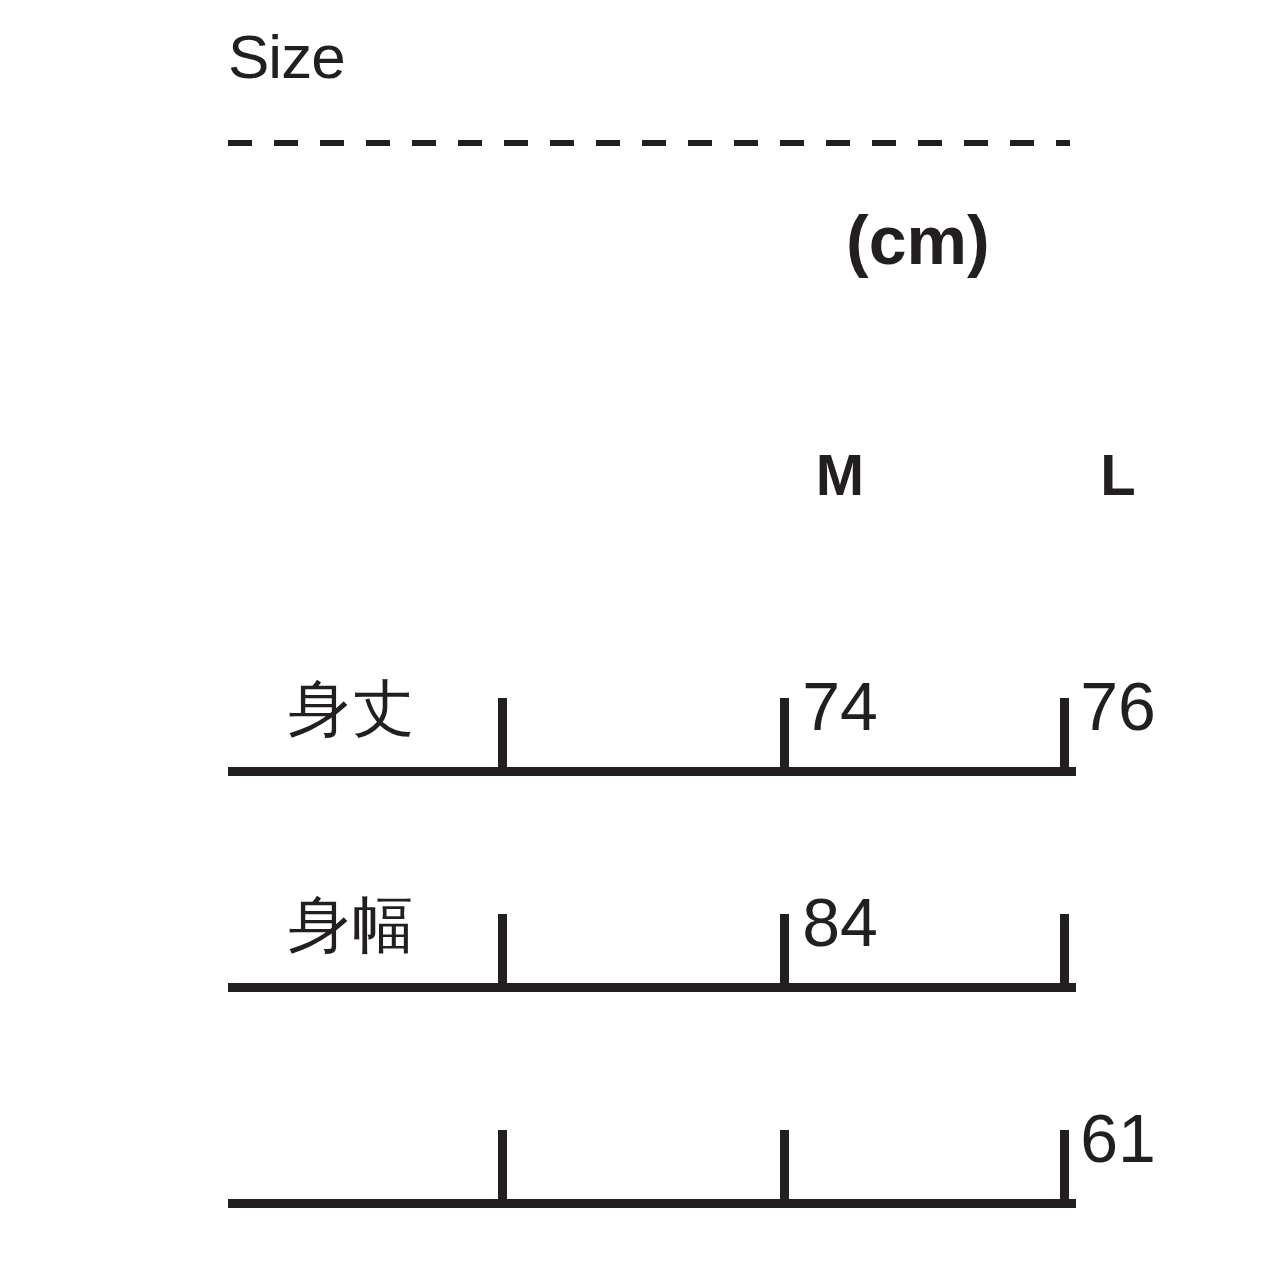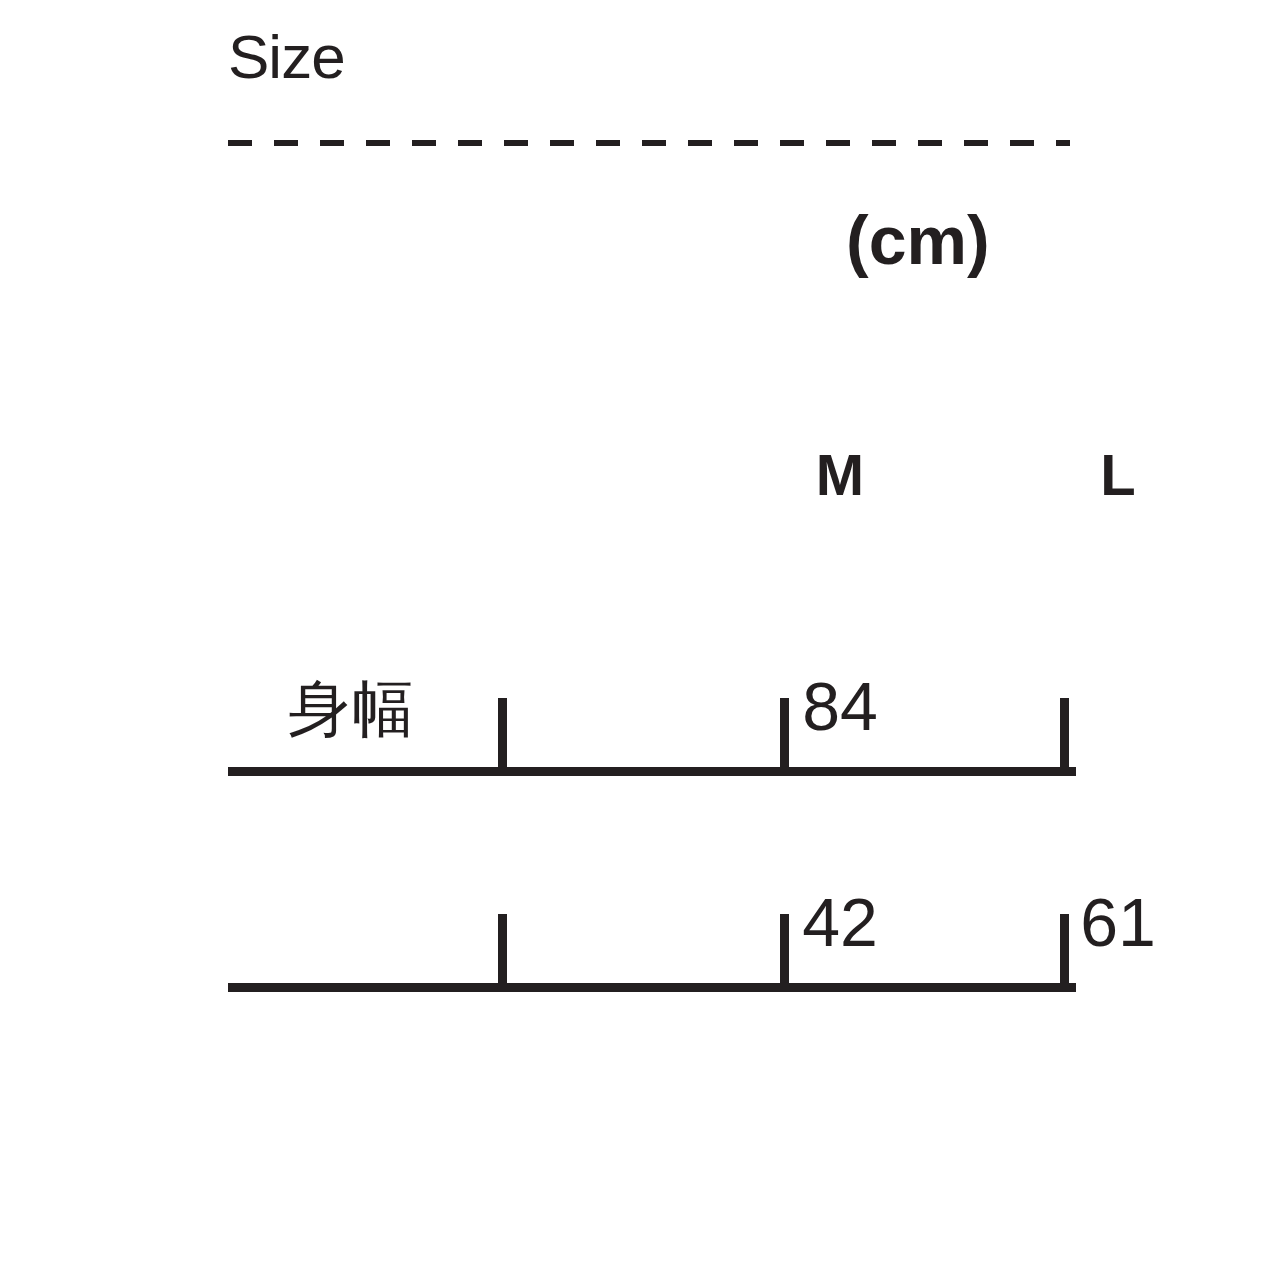--- a/index.html
+++ b/index.html
@@ -147,32 +147,40 @@
 
   <div class="unit">(cm)</div>
 
   <div class="table">
 
     <div class="head-row">
       <div class="head-cell head-m">M</div>
       <div class="head-cell head-l">L</div>
     </div>
 
+    <div class="row">
+      <div class="row-label">身丈</div>
+      <div class="row-val val-m">74</div>
+      <div class="row-val val-l">76</div>
+      <div class="tick tick-1"></div>
+      <div class="tick tick-2"></div>
+      <div class="tick tick-3"></div>
+      <div class="rule"></div>
+    </div>
 
     <div class="row">
       <div class="row-label">身幅</div>
       <div class="row-val val-m">84</div>
       <div class="tick tick-1"></div>
       <div class="tick tick-2"></div>
       <div class="tick tick-3"></div>
       <div class="rule"></div>
     </div>
 
     <div class="row">
-      <div class="row-val val-m">42</div>
       <div class="row-val val-l">61</div>
       <div class="tick tick-1"></div>
       <div class="tick tick-2"></div>
       <div class="tick tick-3"></div>
       <div class="rule"></div>
     </div>
 
   </div>
 </div>
 

